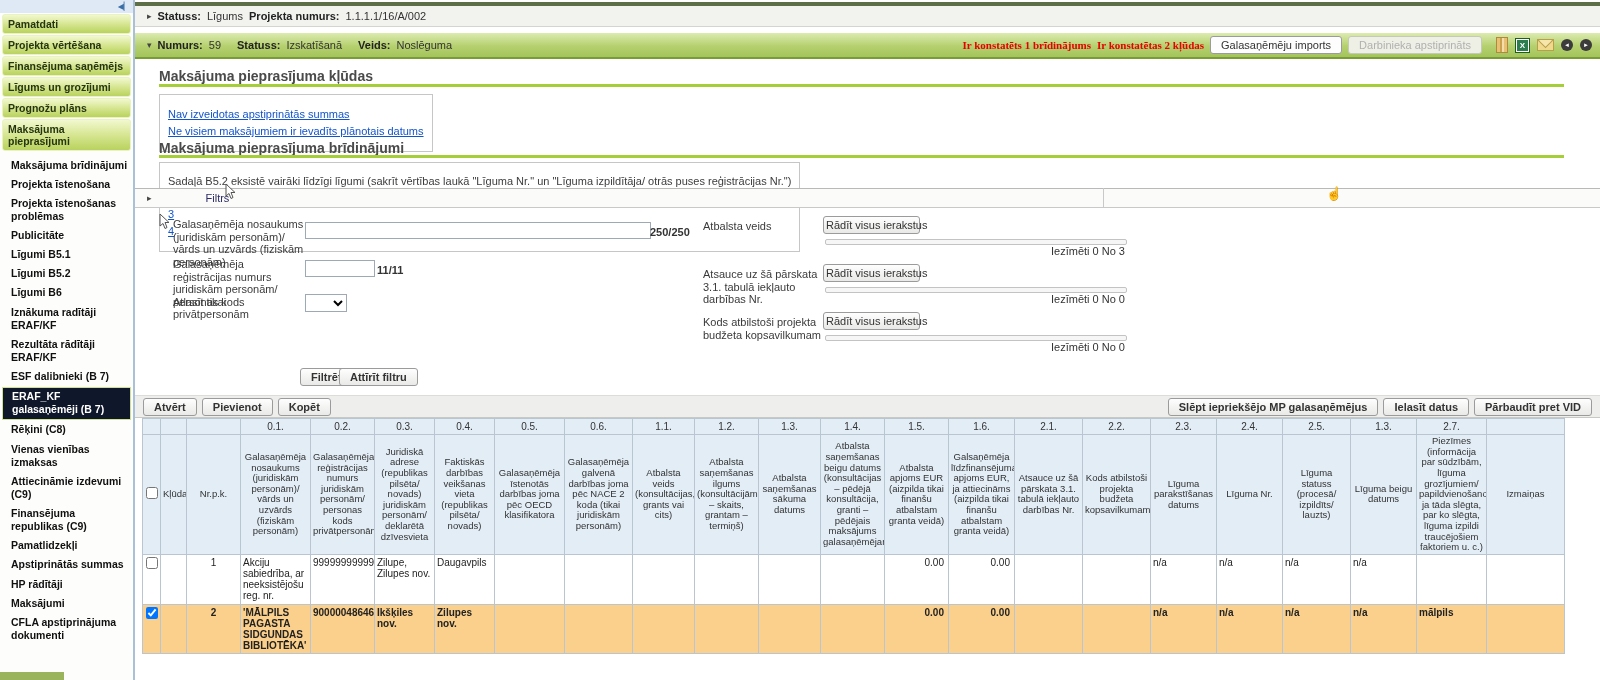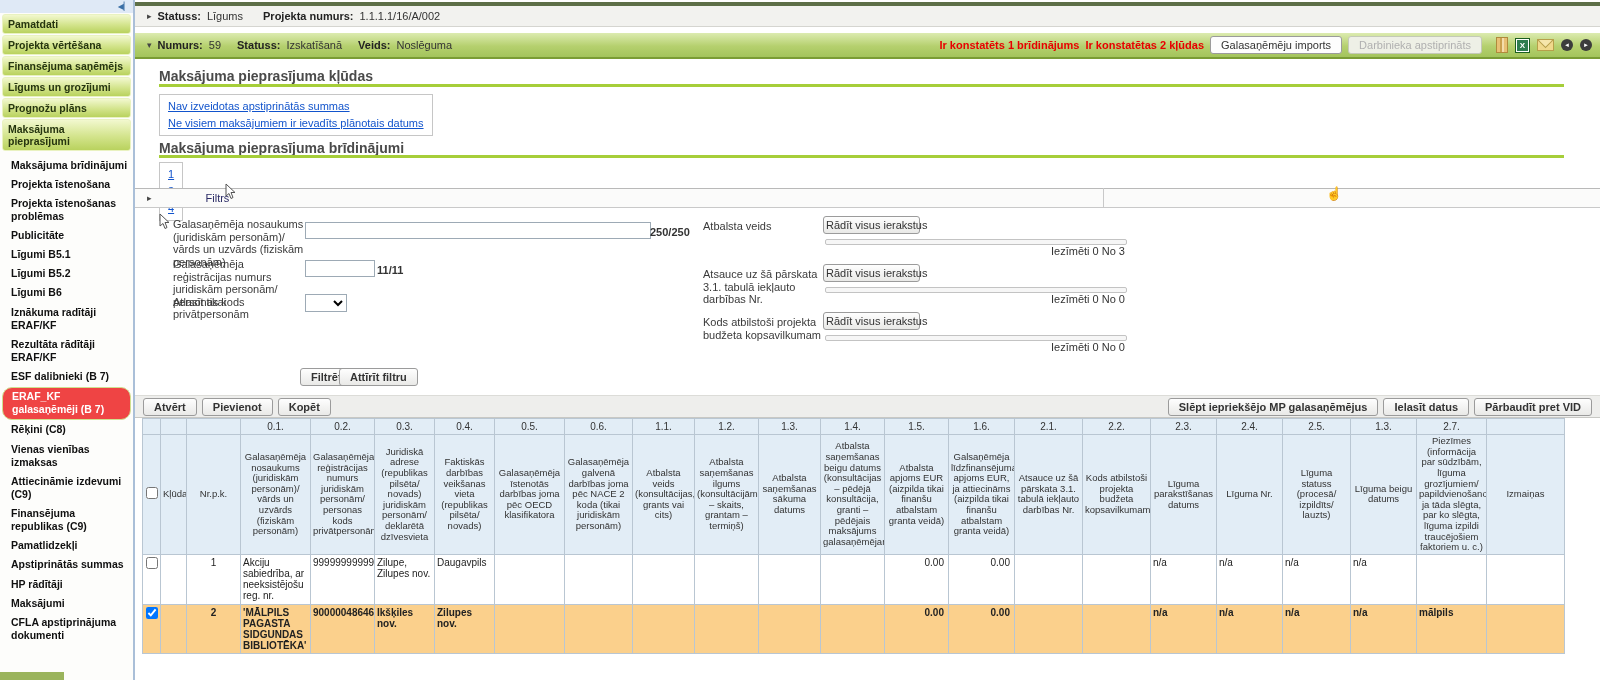--- a/index.html
+++ b/index.html
@@ -9,54 +9,54 @@
   #sidebar{position:absolute;left:0;top:0;width:133px;height:680px;background:#fdfdfb;
            border-right:2px solid #aabfd8;}
   .side-top{height:13px;background:#dfe9f6;text-align:right;padding:0 3px;color:#3a6ea5;
             font-size:8px;line-height:13px;}
   .side-main{margin:1px 2px;padding:3px 5px;border-radius:3px;cursor:pointer;
              background:linear-gradient(#f2f8cf,#d3e48c 55%,#b9d25e);
              border:1px solid #e9f2c0;color:#26350f;font-weight:bold;font-size:10.5px;}
   #sub-menu{padding:3px 0 0 0;}
   .side-sub{margin:1px 2px;padding:2.5px 3px 2.5px 9px;font-weight:bold;font-size:10.5px;
             color:#101010;cursor:pointer;line-height:1.25;}
-  .side-sub.selected{background:#ef4444;color:#fff;border:1px solid #cfe08f;border-radius:10px;}
+  .side-sub.selected{background:#0f172a;color:#fff;border:1px solid #cfe08f;border-radius:0;}
   #bottom-accent{position:absolute;left:0;top:672px;width:64px;height:8px;background:#9ab45c;}
   
   #content{position:absolute;left:135px;top:0;width:1465px;height:680px;background:#fff;}
   #topstrip{position:absolute;left:0;top:2px;width:1465px;height:4px;background:#5d6f47;}
   #statusbar{position:absolute;left:0;top:6px;width:1465px;height:21px;background:#f2f2ef;
              border-bottom:1px solid #d5d5d0;display:flex;align-items:center;gap:6px;
              padding:0 0 0 12px;box-sizing:border-box;}
   #reqbar{position:absolute;left:0;top:33px;width:1465px;height:26px;
           background:linear-gradient(#dcebb0,#b5d06e 55%,#a3c45c);
           border-bottom:2px solid #7a9c35;display:flex;align-items:center;gap:6px;
           padding:0 8px 0 12px;box-sizing:border-box;}
   .lbl{font-weight:bold;color:#222;}
   .arr{color:#444;font-size:9px;}
-  .redmsg{color:#e80000;font-weight:bold;white-space:nowrap;}
+  .redmsg{color:#e80000;font-weight:bold;white-space:nowrap;font-family:Liberation Serif, serif;}
   .btn{font-family:"Liberation Sans",sans-serif;font-size:11px;color:#333;
        background:linear-gradient(#fefefe,#e9e9e7);border:1px solid #9b9b9b;border-radius:3px;
        padding:2px 10px;cursor:pointer;white-space:nowrap;}
   .btn.bold{font-weight:bold;}
   .btn:disabled,.btn.disabled{color:#b0b0b0;background:#eef0e6;border-color:#c4c9b8;}
   .iconrow{display:flex;align-items:center;gap:7px;margin-left:8px;}
   .icon-cols{width:10px;height:14px;border:1px solid #b08a3c;
              background:repeating-linear-gradient(90deg,#e8c074 0 3px,#caa14f 3px 5px,#f4ddab 5px 7px);}
   .icon-xls{width:13px;height:13px;background:#2e7d4f;border:1px solid #1b5e20;box-shadow:inset 0 0 0 1px #fff;
             color:#fff;font-size:8px;font-weight:bold;display:flex;align-items:center;justify-content:center;}
   .icon-env{width:15px;height:10px;background:#f0d98c;border:1px solid #b7a04a;position:relative;overflow:hidden;}
   .icon-env::after{content:"";position:absolute;left:1px;top:-5px;width:9px;height:9px;
             transform:rotate(45deg);border:1px solid #b7a04a;background:#f6e6ab;left:2px;}
   .icon-circ{width:12px;height:12px;border-radius:50%;background:#3c3c3c;color:#fff;font-size:6px;
             display:flex;align-items:center;justify-content:center;}
   
   .h1{position:absolute;left:24px;font-size:14px;font-weight:bold;color:#4a4a4a;white-space:nowrap;}
   .limebar{position:absolute;left:24px;width:1405px;height:3px;background:#a6ce39;}
-  .linkbox{position:absolute;left:24px;border:1px solid #c6c6c6;background:#fff;padding:3px 8px;}
+  .linkbox{position:absolute;left:24px;border:1px solid #c6c6c6;background:#fff;padding:11px 8px;}
   a.lnk{color:#1254cc;text-decoration:underline;cursor:pointer;}
   .linkbox .lnk{display:block;line-height:17px;}
   #warnbox{white-space:nowrap;color:#3c3c3c;line-height:15px;}
   #filtrsbar{position:absolute;left:0;top:188px;width:1465px;height:20px;background:#fbfbfa;
              border-top:1px solid #b9b9b9;border-bottom:1px solid #c9c9c9;box-sizing:border-box;
              display:flex;align-items:center;gap:8px;padding-left:12px;}
   #filtrsbar .t{color:#2b2b66;padding-left:46px;}
   #filtrsdiv{position:absolute;left:968px;top:188px;width:1px;height:20px;background:#c9c9c9;}
   
   .flabel{position:absolute;color:#3a3a3a;line-height:12.5px;width:132px;}
@@ -131,21 +131,21 @@
 </div>
 <div id="bottom-accent"></div>
 
 <div id="content">
   <div id="topstrip"></div>
 
   <div id="statusbar">
     <span class="arr">▸</span>
     <span class="lbl">Statuss:</span>
     <span>Līgums</span>
-    <span class="lbl" style="margin-left:14px">Projekta numurs:</span>
+    <span class="lbl" style="">Projekta numurs:</span>
     <span>1.1.1.1/16/A/002</span>
   </div>
 
   <div id="reqbar">
     <span class="arr">▾</span>
     <span class="lbl">Numurs:</span>
     <span>59</span>
     <span class="lbl" style="margin-left:10px">Statuss:</span>
     <span>Izskatīšanā</span>
     <span class="lbl" style="margin-left:10px">Veids:</span>
@@ -167,21 +167,21 @@
   <div class="h1" style="top:68px">Maksājuma pieprasījuma kļūdas</div>
   <div class="limebar" style="top:84px"></div>
   <div class="linkbox" style="top:94px">
     <a class="lnk">Nav izveidotas apstiprinātās summas</a>
     <a class="lnk">Ne visiem maksājumiem ir ievadīts plānotais datums</a>
   </div>
 
   <div class="h1" style="top:140px">Maksājuma pieprasījuma brīdinājumi</div>
   <div class="limebar" style="top:155px"></div>
   <div class="linkbox" id="warnbox" style="top:162px">
-    <a class="lnk">1</a>
+    <span>Sadaļā B5.2 eksistē vairāki līdzīgi līgumi (sakrīt vērtības laukā "Līguma Nr." un "Līguma izpildītāja/ otrās puses reģistrācijas Nr.")</span><a class="lnk">1</a>
     <a class="lnk">3</a>
     <a class="lnk">4</a>
   </div>
 
   <div id="filtrsbar">
     <span class="arr">▸</span>
     <span class="t">Filtrs</span>
   </div>
   <div id="filtrsdiv"></div>
 

